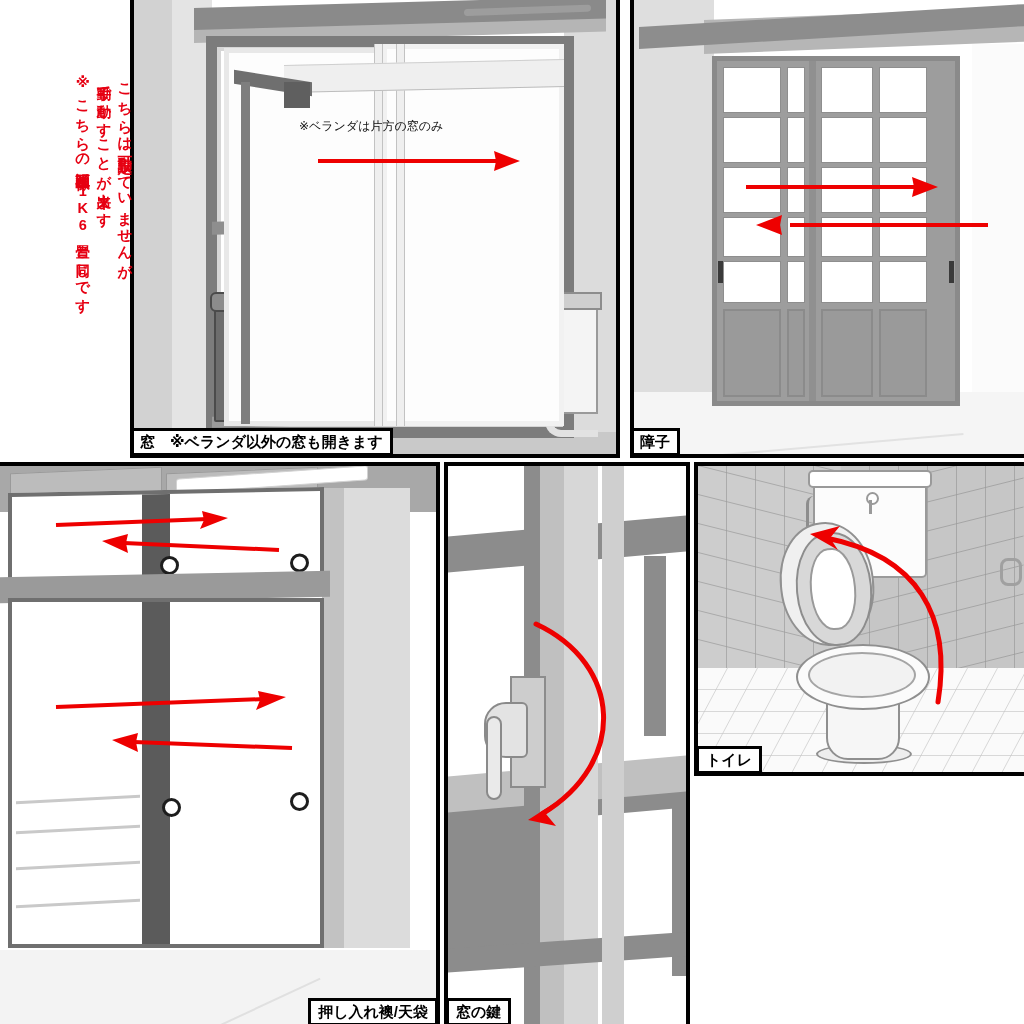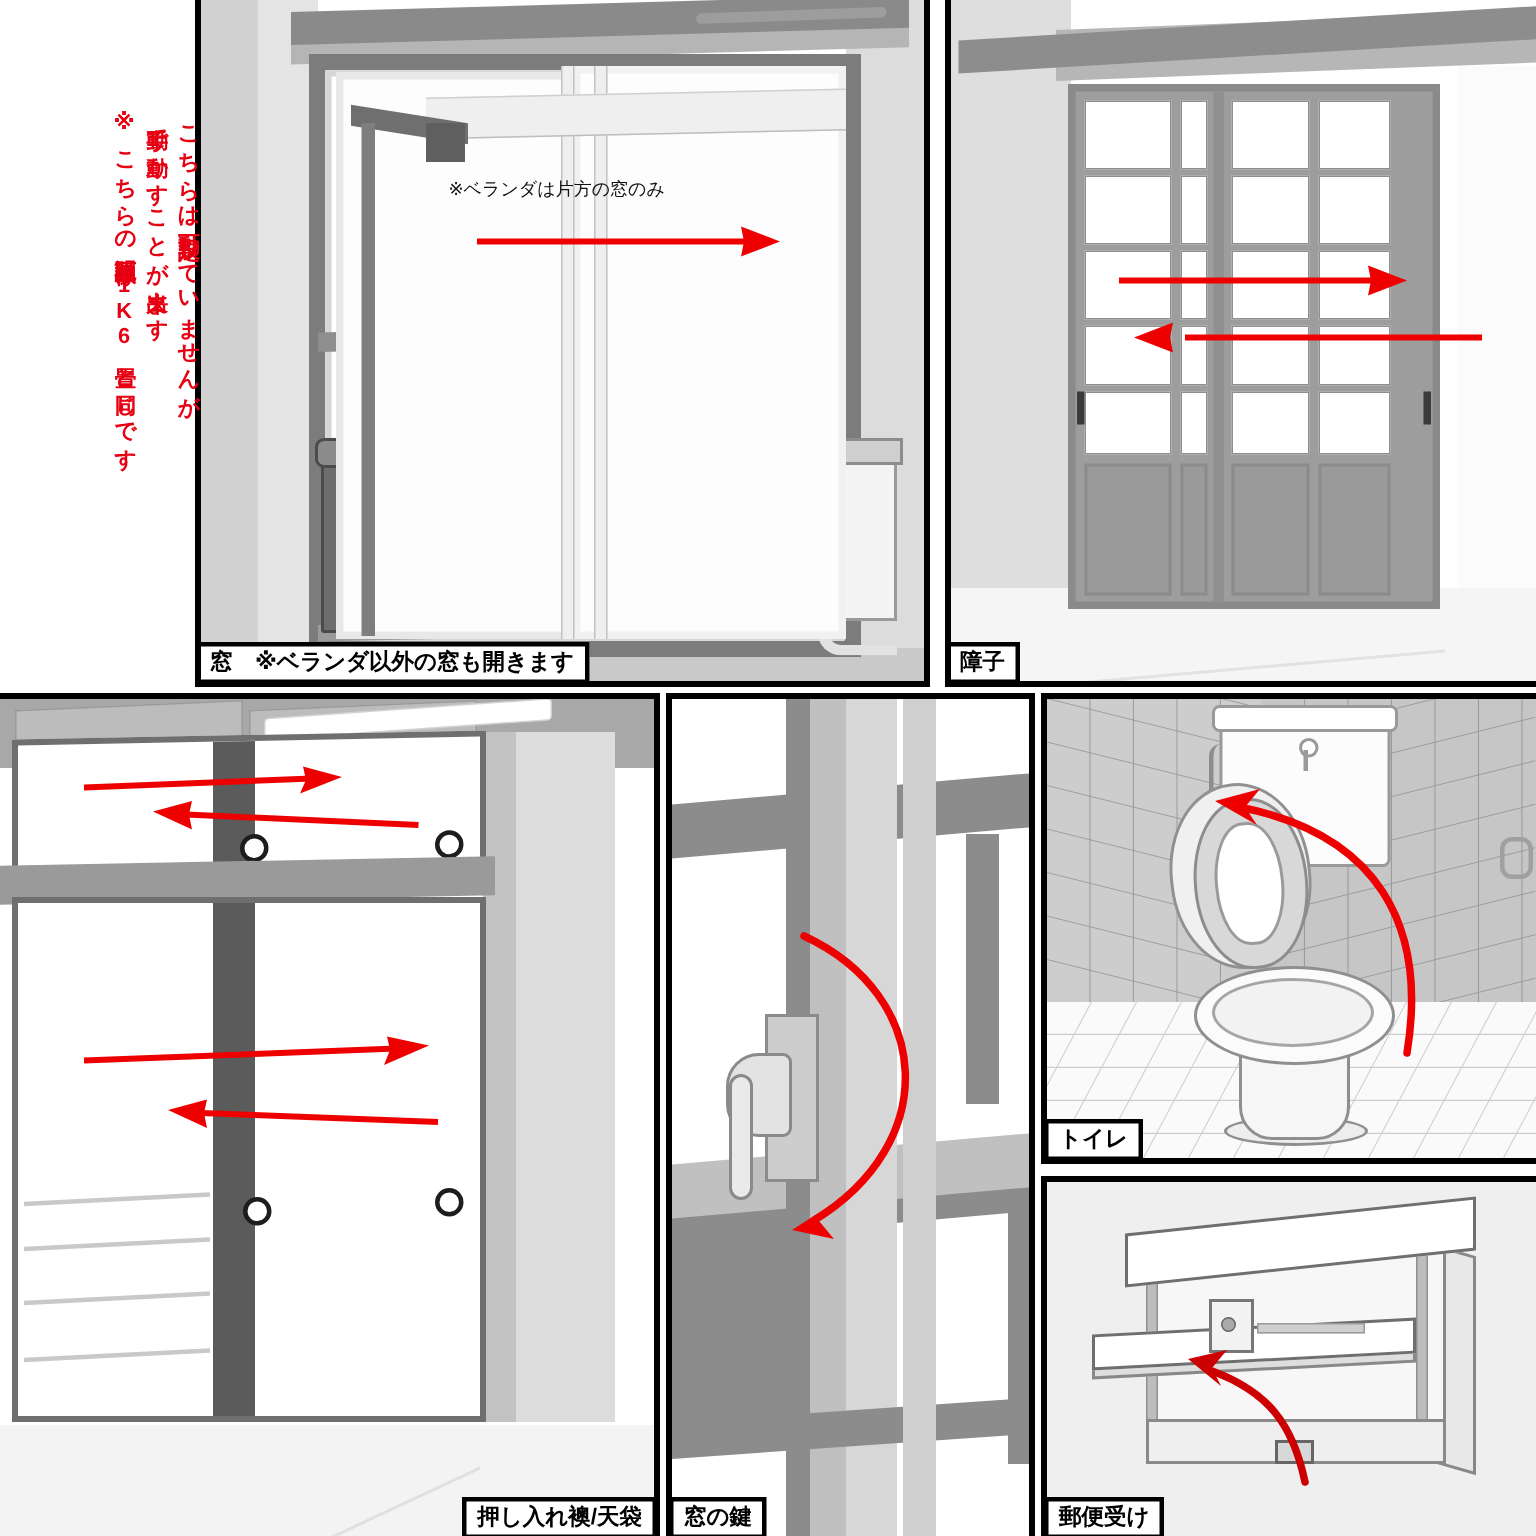--- a/index.html
+++ b/index.html
@@ -390,42 +390,20 @@
       <div class="t-seathole"></div>
 
       <svg class="arrow" style="left:108px;top:54px;" width="150" height="190">
         <path d="M132,182 C146,96 112,36 20,18" fill="none" stroke="#ee0000" stroke-width="5" stroke-linecap="round"></path>
         <polygon points="4,14 34,6 24,18 32,30" fill="#ee0000"></polygon>
       </svg>
     </div>
     <div class="caption" style="left:-2px;bottom:-2px;">トイレ</div>
   </div>
 
-  <div class="panel" id="p6">
-    <div class="scene">
-      <div class="m-side"></div>
-      <div class="m-body"></div>
-      <div class="m-post" style="left:66px;top:44px;height:142px;"></div>
-      <div class="m-post" style="left:246px;top:44px;height:142px;"></div>
-      <div class="m-top"></div>
-      <div class="m-bottom"></div>
-      <div class="m-flapedge"></div>
-      <div class="m-flap"></div>
-      <div class="m-slot"></div>
-      <div class="m-latch"></div>
-      <div class="m-latchpin"></div>
-      <div class="m-lock"></div>
-
-      <svg class="arrow" style="left:86px;top:106px;" width="110" height="100">
-        <path d="M86,94 C78,56 62,34 24,20" fill="none" stroke="#cc0000" stroke-width="5" stroke-linecap="round"></path>
-        <polygon points="8,12 34,6 24,18 30,30" fill="#cc0000"></polygon>
-      </svg>
-    </div>
-    <div class="caption" style="left:-2px;bottom:-2px;">郵便受け</div>
-  </div>
 
 
   <div class="vnotes">
     <div class="vnote">こちらは可動設定していませんが</div>
     <div class="vnote">手動で動かすことが出来ます</div>
     <div class="vnote">※こちらの説明画像は1K6畳と同じです</div>
   </div>
 
 </div>
 

